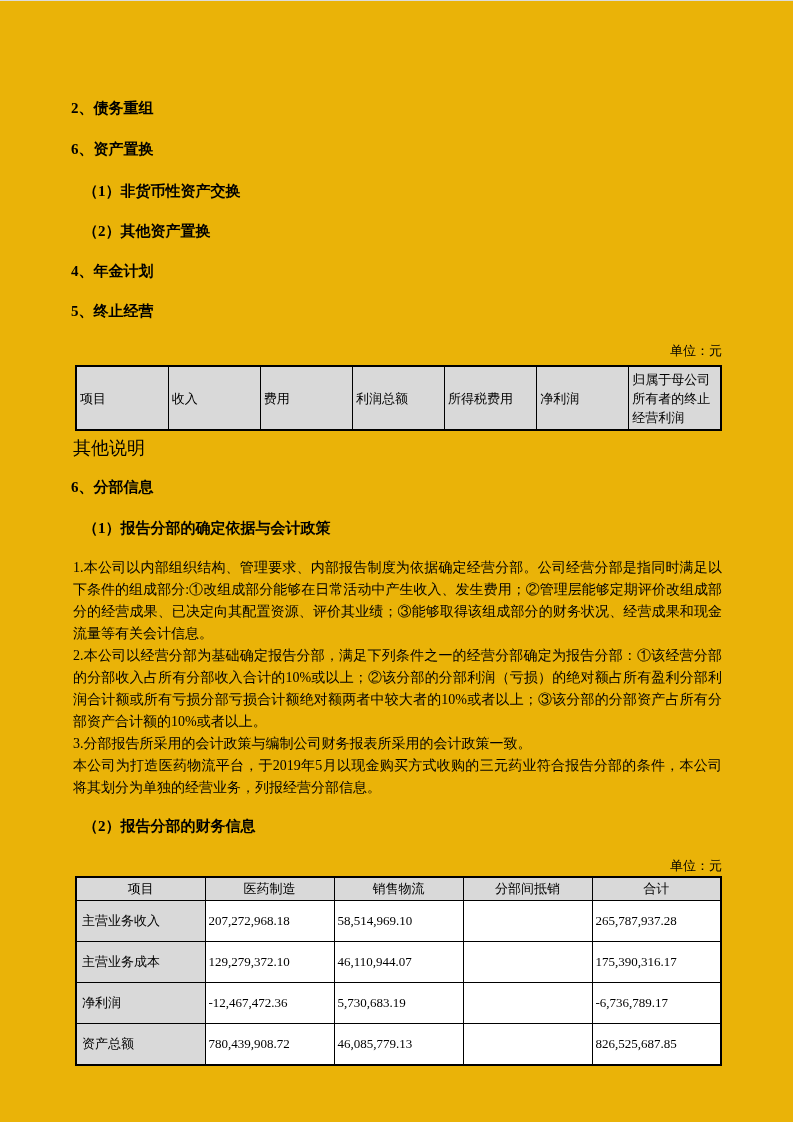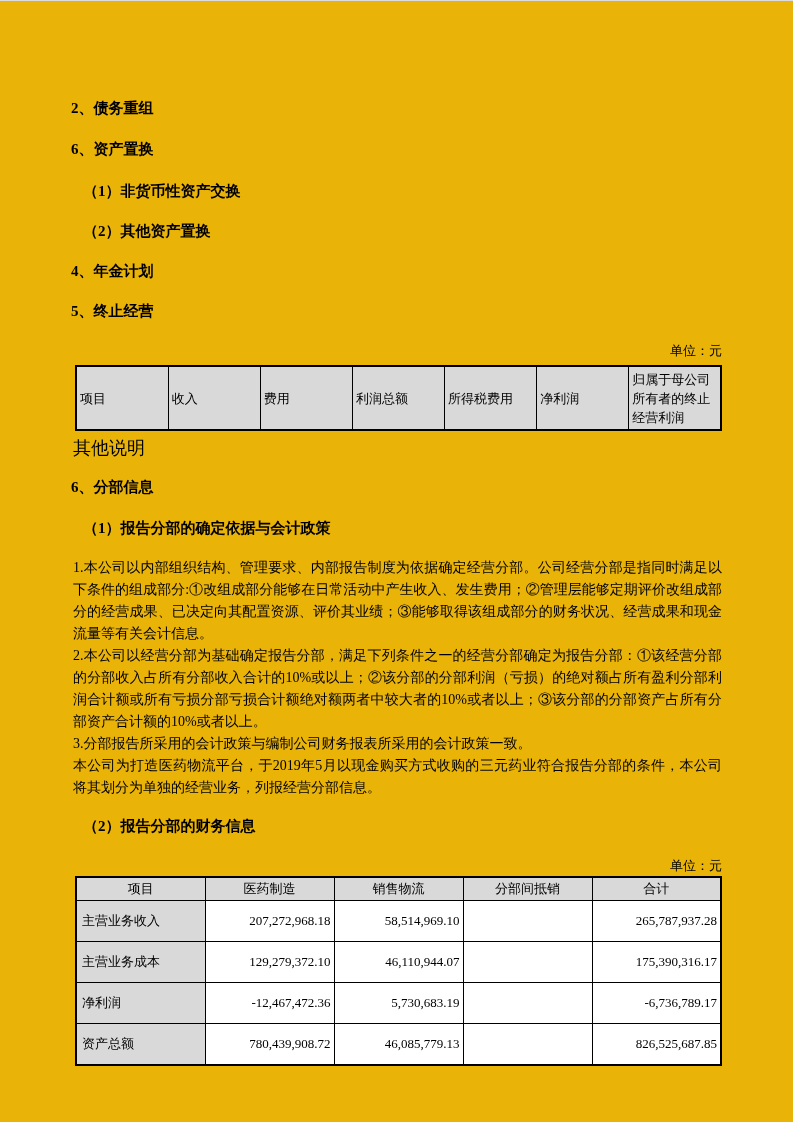--- a/index.html
+++ b/index.html
@@ -41,21 +41,21 @@
   }
   
   .t2 th {
     background:#d9d9d9;
     text-align:center;
     height:23px;
     padding:1px 2px;
   }
   .t2 td { height:27px; padding:11px 3px; }
   .t2 td.label { background:#d9d9d9; text-align:left; padding-left:5px; }
-  .t2 td.num { background:#ffffff; text-align:right; padding-right:3px;margin-left:28px; }
+  .t2 td.num { background:#ffffff; text-align:left; padding-right:3px;margin-left:28px; }
 </style>
 </head>
 <body>
 
 <div class="page">
 
   <div class="abs h-main" style="top:99px">2、债务重组</div>
   <div class="abs h-main" style="top:140px">6、资产置换</div>
   <div class="abs h-sub" style="top:182px">（1）非货币性资产交换</div>
   <div class="abs h-sub" style="top:222px">（2）其他资产置换</div>

